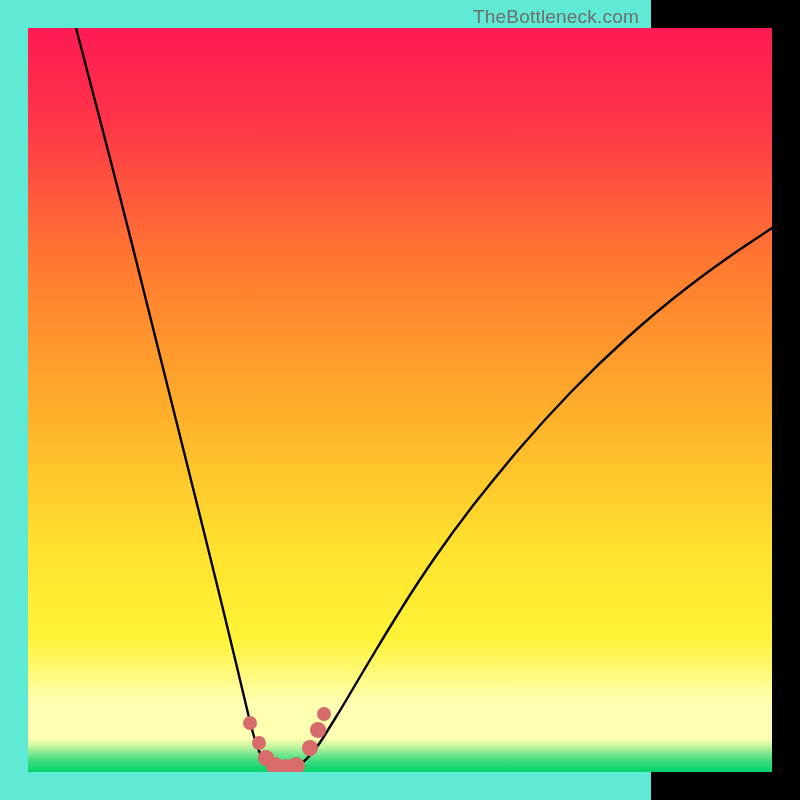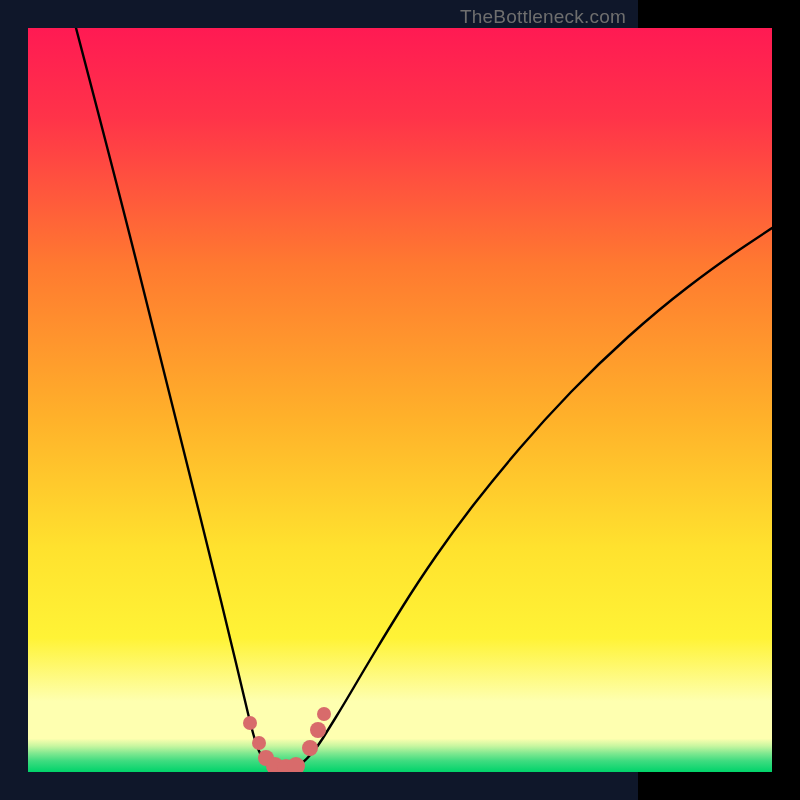--- a/index.html
+++ b/index.html
@@ -10,21 +10,22 @@
     background: #000;
     overflow: hidden;
     font-family: Arial, Helvetica, sans-serif;
   }
   .frame {
     position: absolute;
     left: 0;
     top: 0;
     width: 638px;
     height: 800px;
-    background: #0f172a;
+    background: #5eead4;
+    padding-left: 13px;
   }
   .plot-area {
     position: absolute;
     left: 28px;
     top: 28px;
     width: 744px;
     height: 744px;
     overflow: hidden;
   }
   .gradient {

